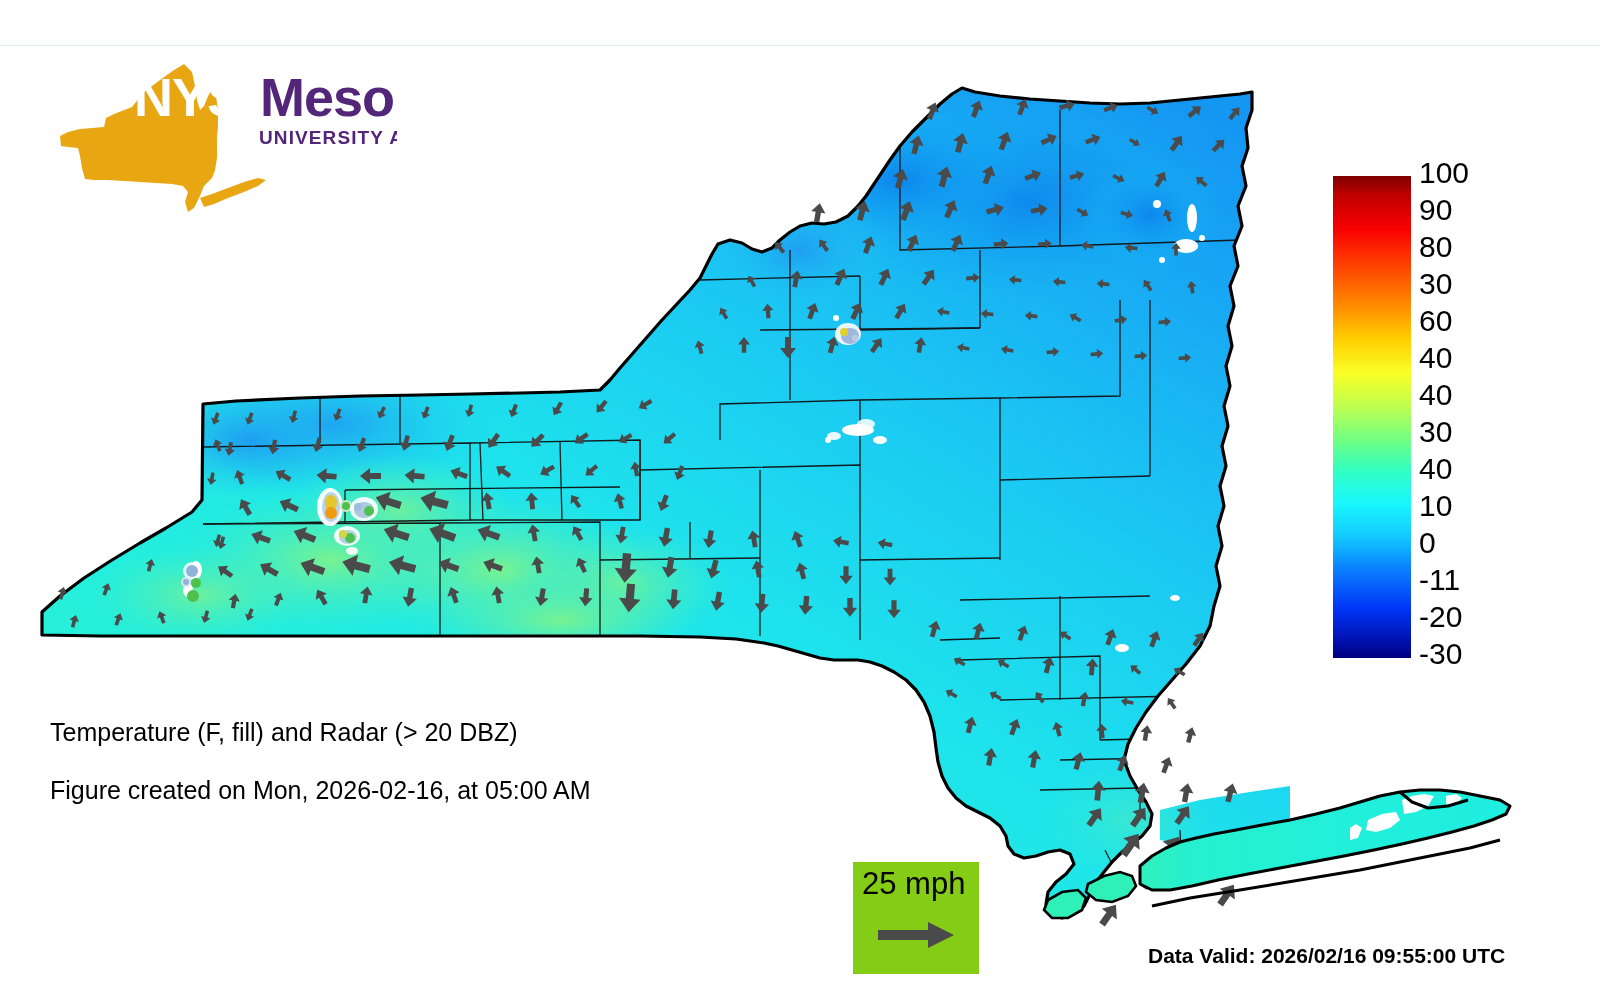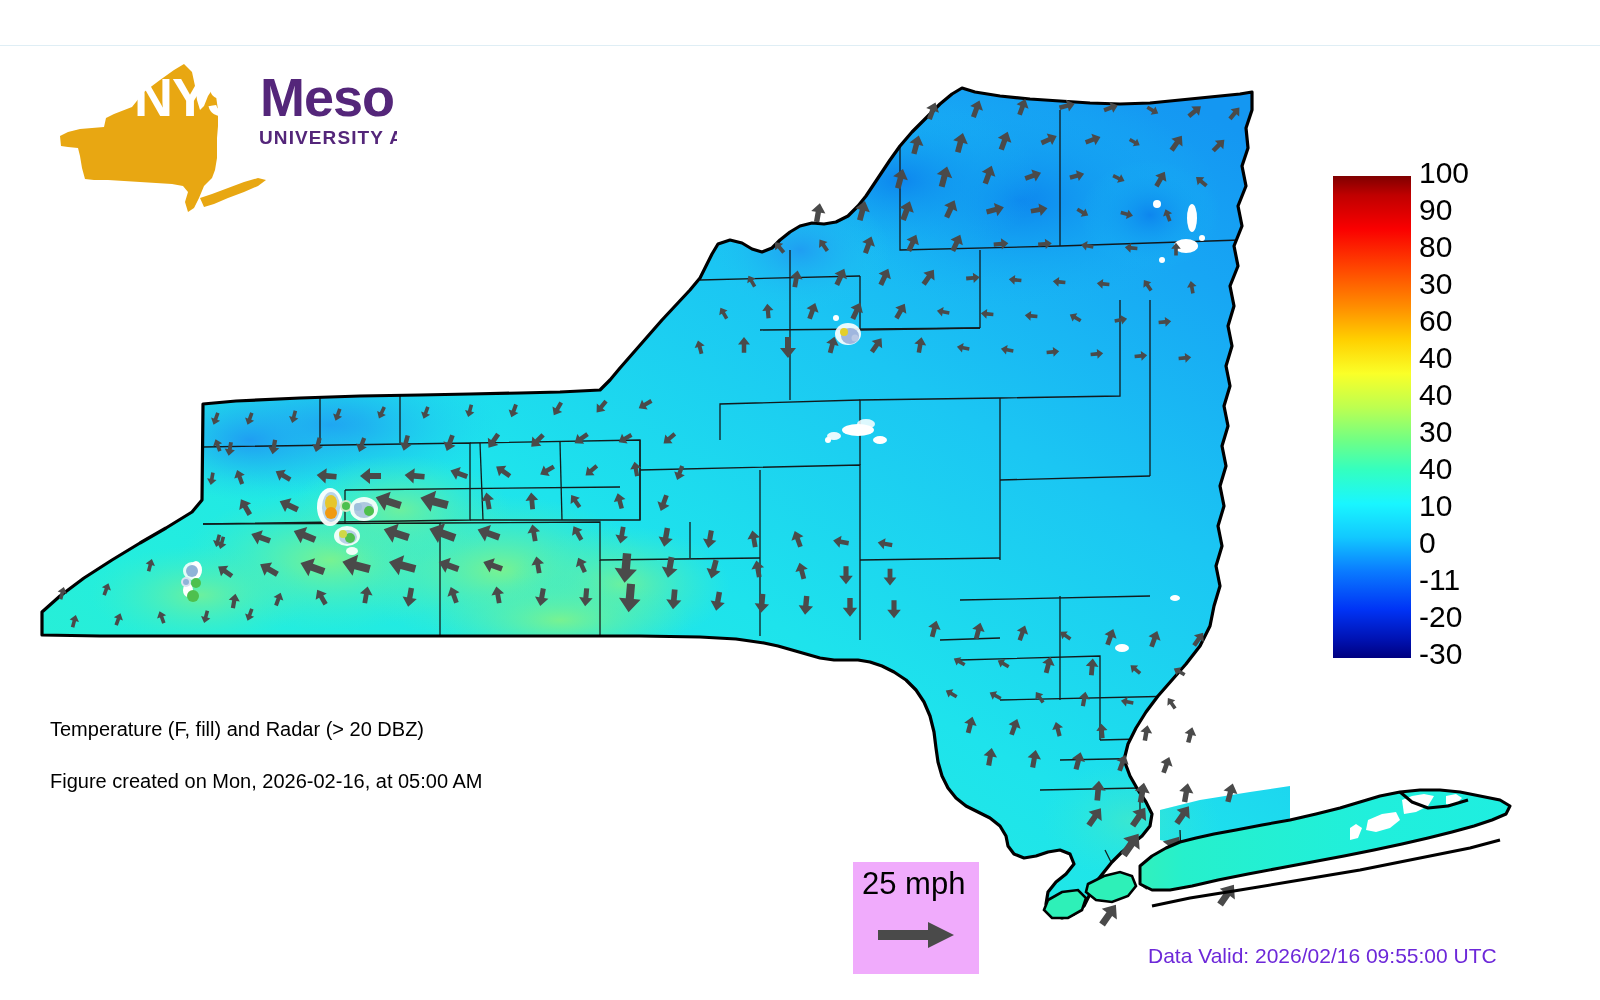--- a/index.html
+++ b/index.html
@@ -51,35 +51,35 @@
   .cbar-ticks{
     position:absolute;left:1419px;top:158px;width:110px;height:520px;
   }
   .tick{
     position:absolute;left:0;width:80px;text-align:left;
     font-size:30px;color:#000;line-height:1;
   }
 
   
   .caption{position:absolute;left:50px;top:718px;width:800px;}
-  .caption .line{font-size:20px;color:#000;margin-bottom:29px;white-space:nowrap;}
+  .caption .line{font-size:25px;color:#000;margin-bottom:29px;white-space:nowrap;}
 
   
   .windkey{
     position:absolute;left:853px;top:862px;width:126px;height:112px;
-    background:#f0abfc;
+    background:#84cc16;
   }
   .windkey .wk-label{
     position:absolute;left:9px;top:4px;font-size:31px;color:#000;white-space:nowrap;
   }
   .windkey .wk-arrow{position:absolute;left:25px;top:58px;}
 
   
   .datavalid{
-    position:absolute;left:1148px;top:944px;font-size:21px;color:#6d28d9;white-space:nowrap;
+    position:absolute;left:1148px;top:944px;font-size:21px;color:#000000;white-space:nowrap;font-weight:bold;
   }
 </style>
 </head>
 <body>
 
 <div id="stage">
 
   <div class="top-rule"></div>
 
   <div class="logo">

